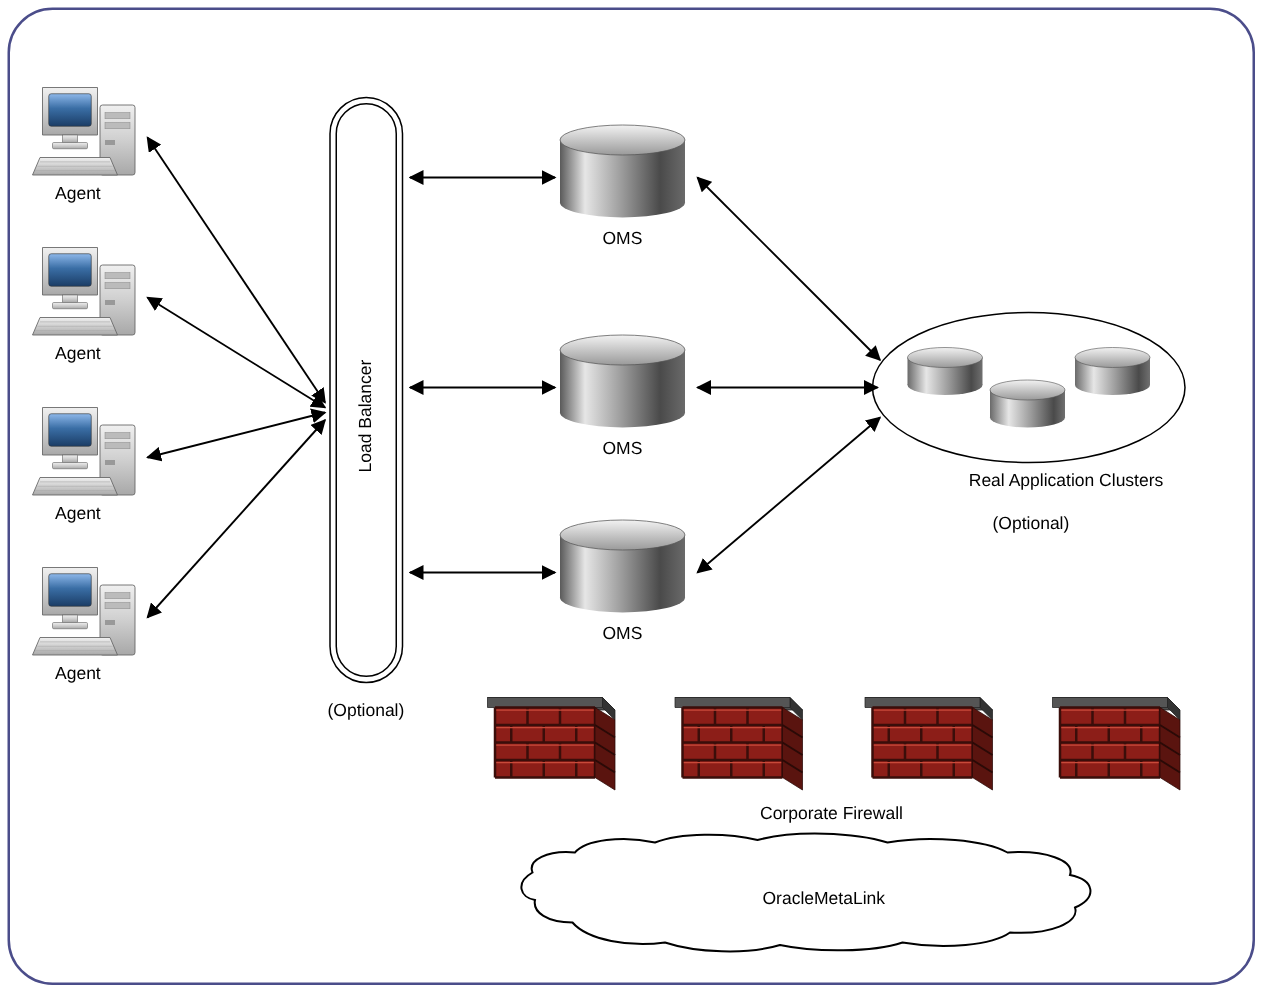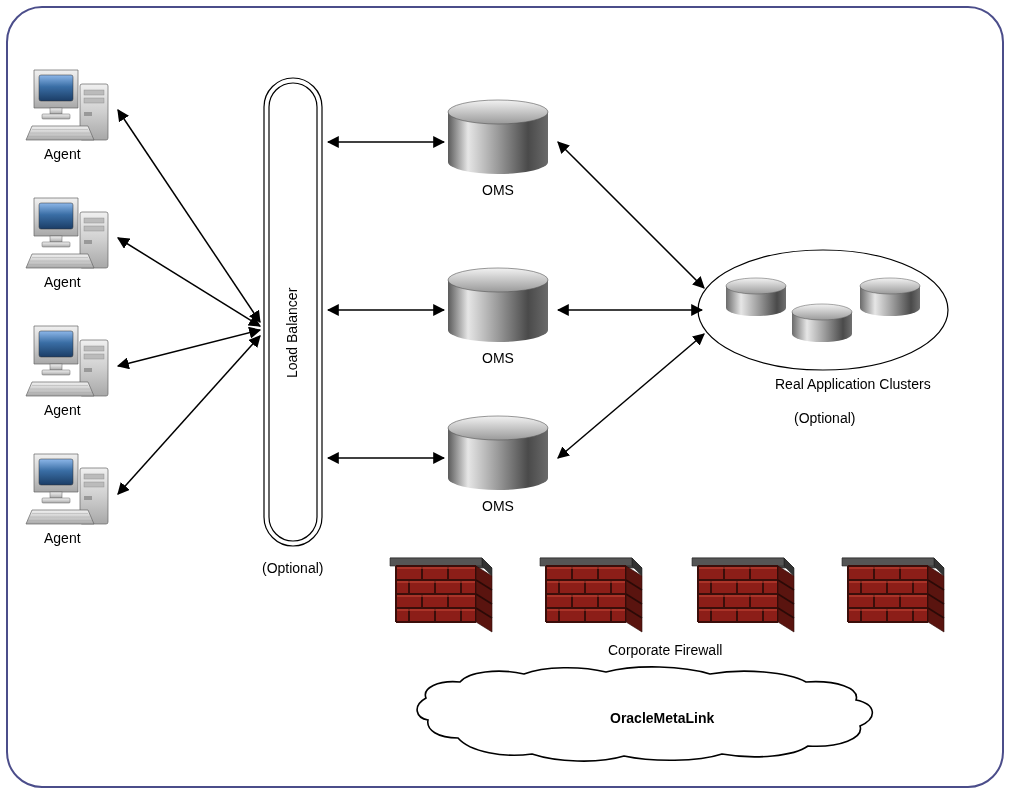--- a/index.html
+++ b/index.html
@@ -282,15 +282,15 @@
 
     <div class="label" style="left:474px; top:144px;">OMS</div>
     <div class="label" style="left:474px; top:312px;">OMS</div>
     <div class="label" style="left:474px; top:460px;">OMS</div>
 
     <div class="label" style="left:735px; top:338px;margin-left:32px;">Real Application Clusters</div>
     <div class="label" style="left:786px; top:372px;">(Optional)</div>
 
     <div class="label" style="left:600px; top:604px;text-align:center;">Corporate Firewall</div>
 
-    <div class="label" style="left:602px; top:672px;font-weight:bold;">OracleMetaLink</div>
+    <div class="label" style="left:602px; top:672px;">OracleMetaLink</div>
   </div>
 </div>
 
 </body></html>

